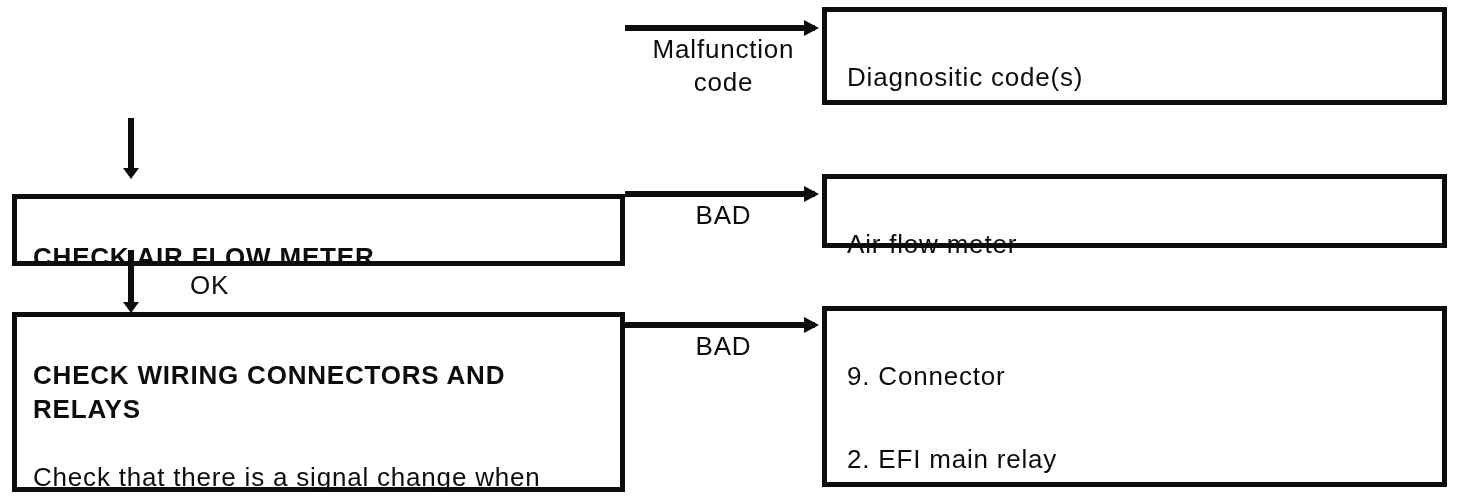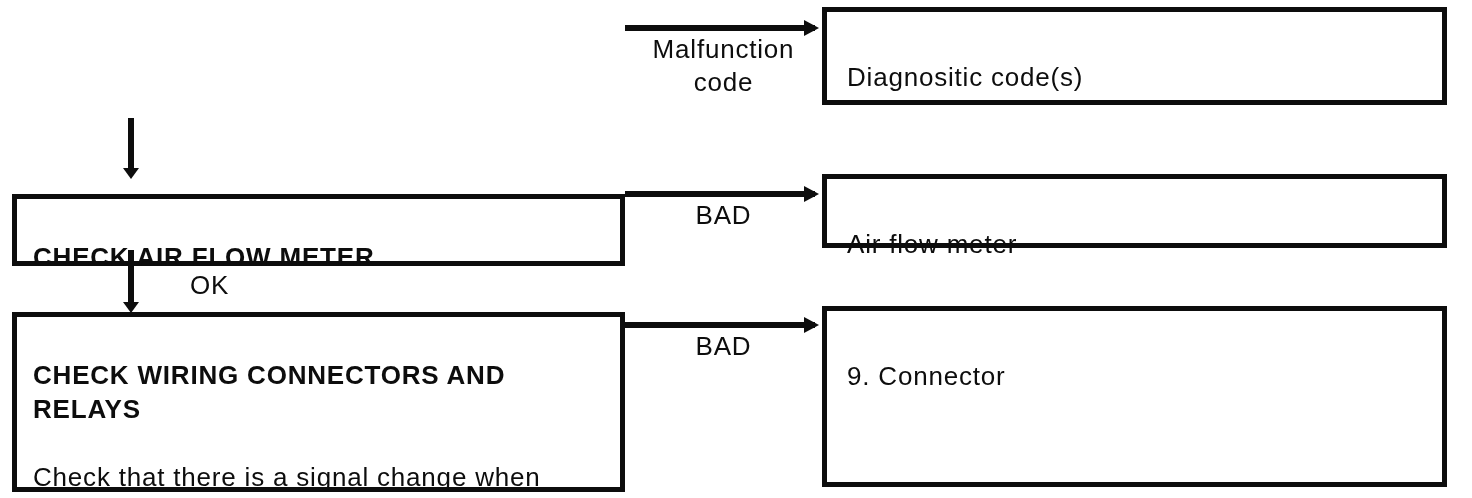--- a/index.html
+++ b/index.html
@@ -131,16 +131,17 @@
 the connector or relay is slightly tapped
 or wiggled.</div>
   </div>
 
   <div class="hline" style="left:625px; top:322px; width:190px;"></div>
   <div class="arrowhead-right" style="left:804px; top:317px;"></div>
   <div class="branch-label" style="top:330px;">BAD</div>
 
   <div class="box result-box result-items" style="top:306px; height:181px;">
     <div class="item">9. Connector</div>
+    <div class="item">2. EFI main relay</div>
     
   </div>
 
 </div>
 
 </body></html>

